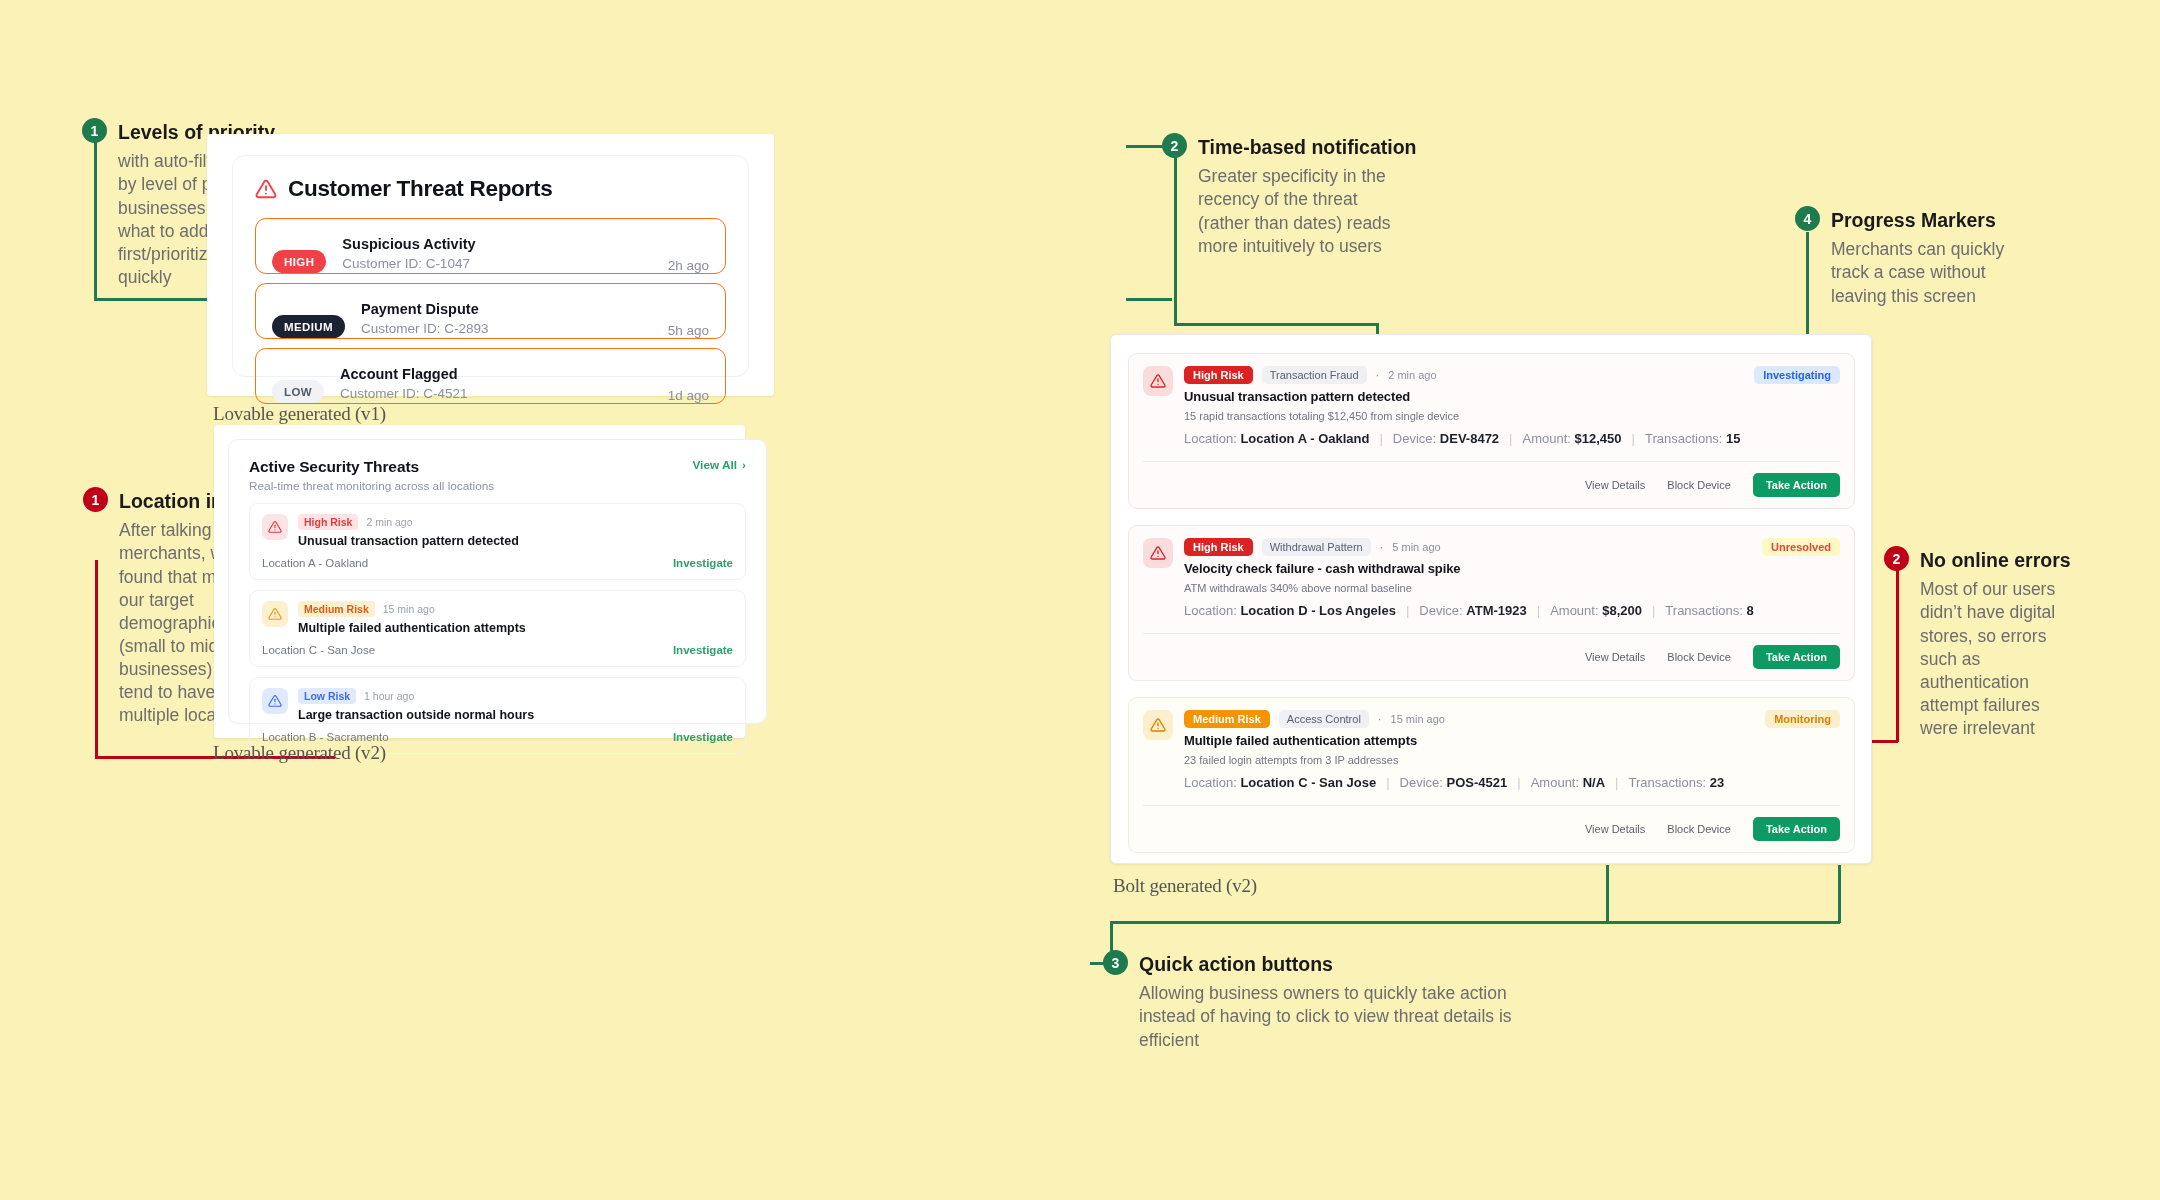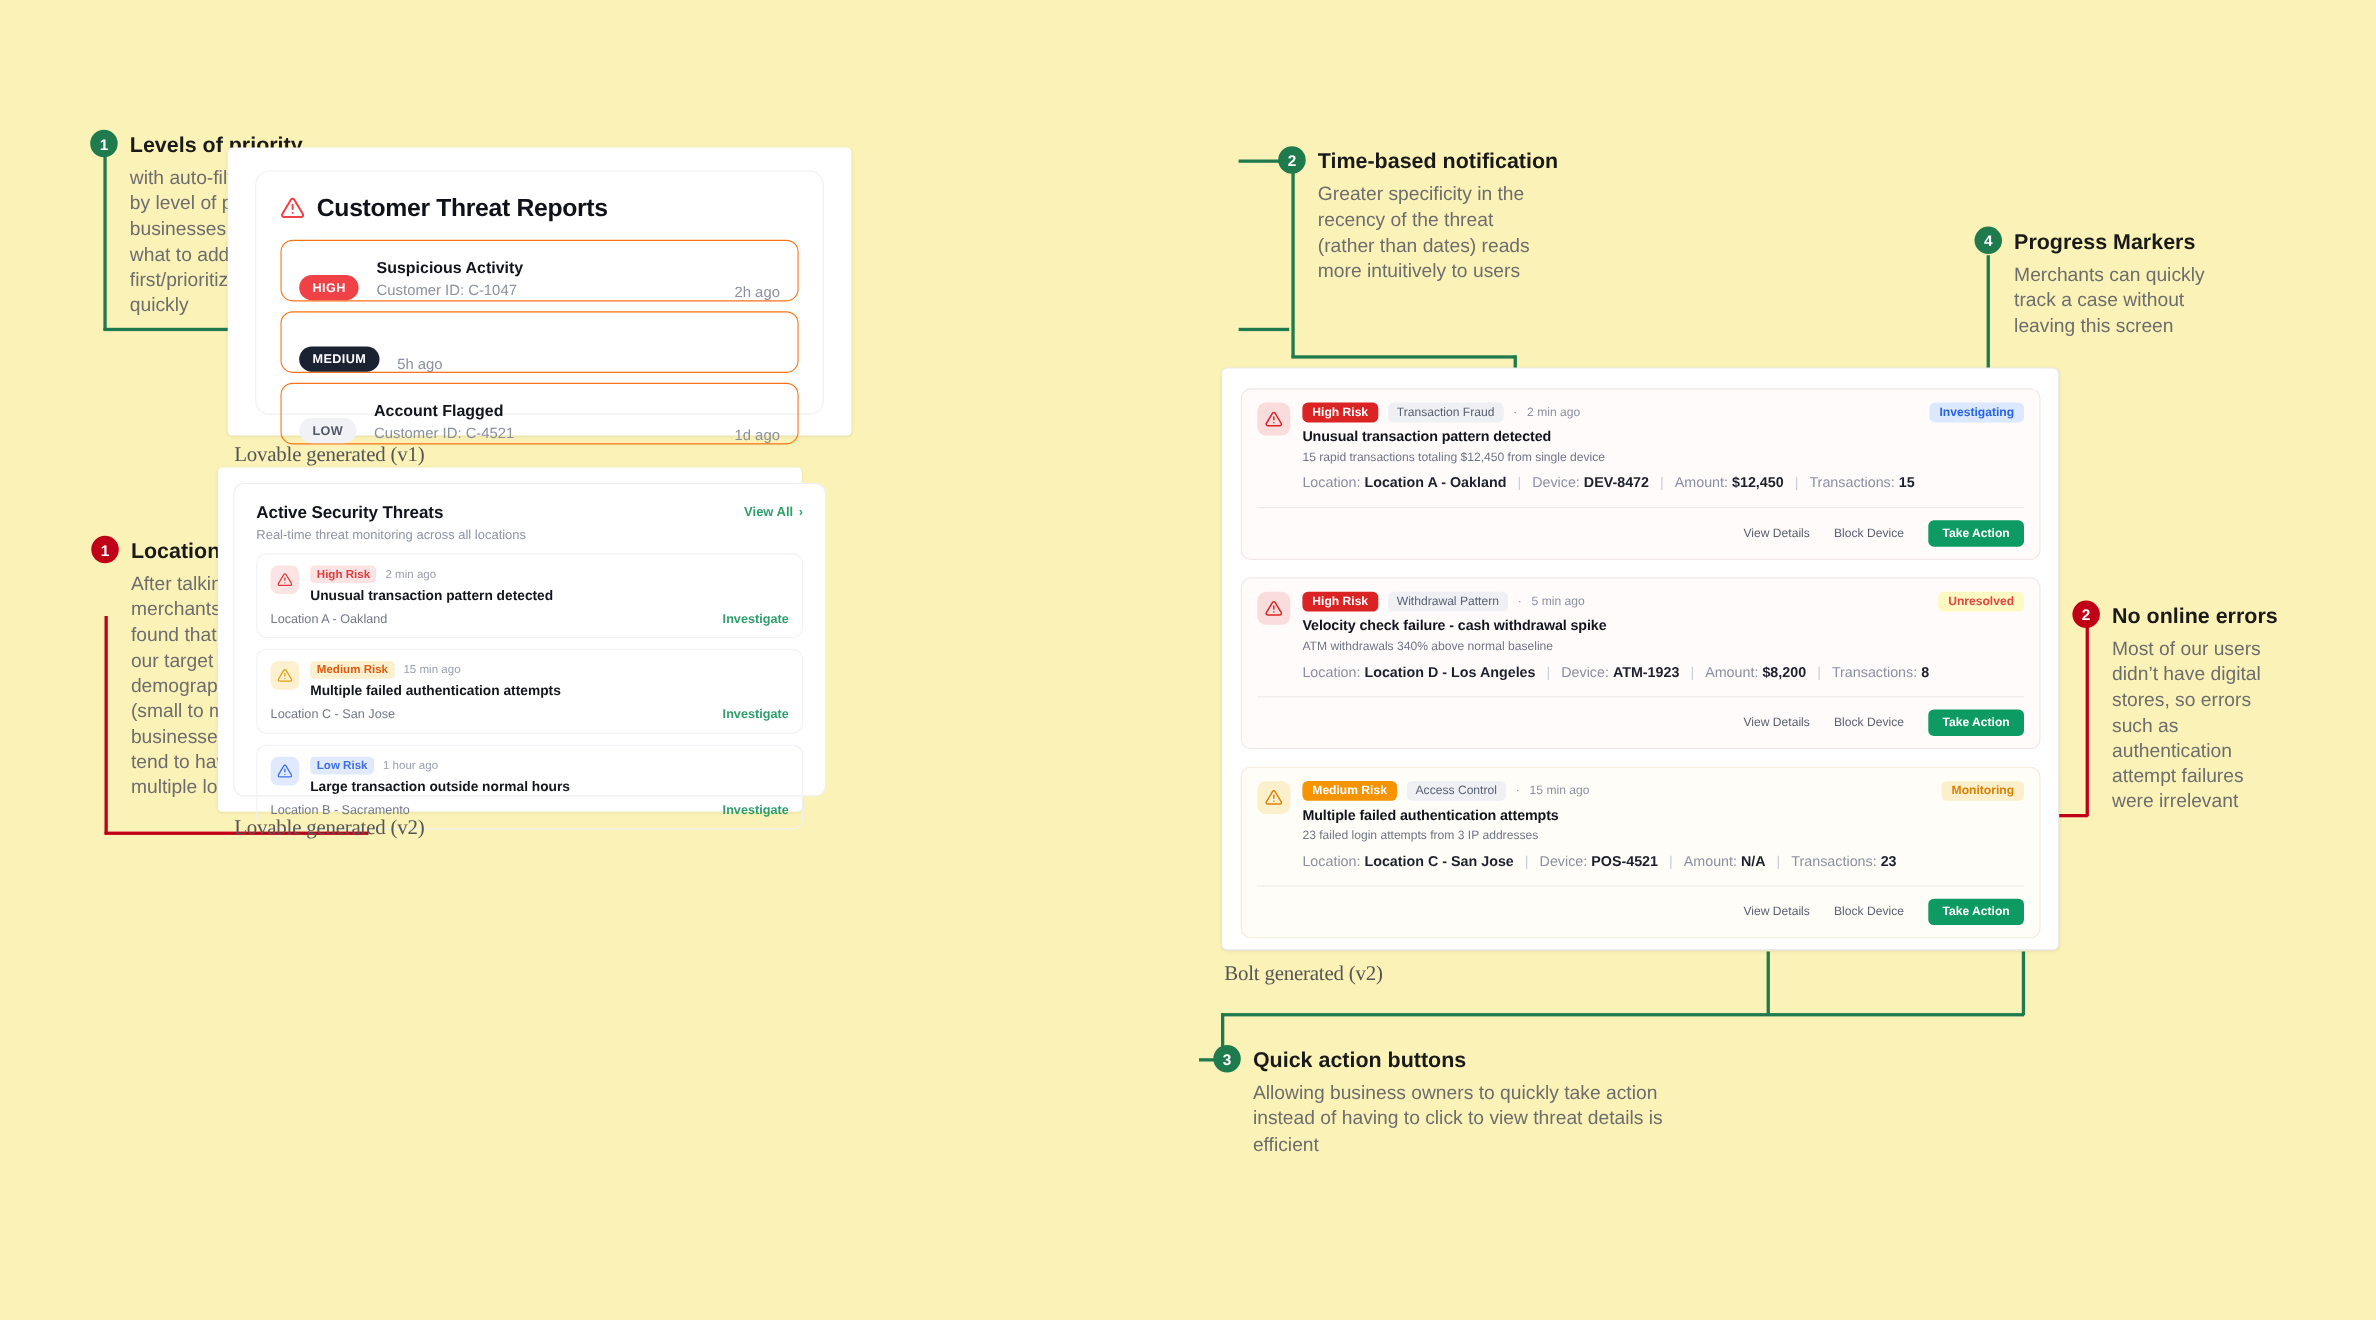--- a/index.html
+++ b/index.html
@@ -68,21 +68,21 @@
   }
   .pill.high   { background: #EF4146; }
   .pill.medium { background: #1B2232; }
   .pill.low    { background: #F1F2F6; color: #515868; }
   .v1-info { flex: 1 1 auto; }
   .v1-name { font-size: 14.5px; font-weight: 700; color: #11141C; line-height: 1.25; }
   .v1-sub  { font-size: 13.5px; color: #8A90A0; line-height: 1.35; margin-top: 2px; }
   .v1-time { font-size: 13.5px; color: #8A90A0; flex: 0 0 auto; }
 
   
-  #v2-panel { left: 198px; top: 425px; width: 531px; height: 313px; }
+  #v2-panel { left: 214px; top: 425px; width: 531px; height: 313px; }
   .v2-card {
     position: absolute; left: 14px; top: 14px;
     width: 539px; height: 285px;
     background: #fff; border: 1px solid #EDEFF3; border-radius: 10px;
     padding: 18px 20px;
   }
   .v2-head { display: flex; justify-content: space-between; align-items: flex-start; }
   .v2-h-title { font-size: 15.5px; font-weight: 700; color: #10131B; letter-spacing: -0.1px; }
   .v2-h-sub { font-size: 11.8px; color: #8E94A3; margin-top: 3px; }
   .viewall {
@@ -269,20 +269,24 @@
       <div class="pill high">HIGH</div>
       <div class="v1-info">
         <div class="v1-name">Suspicious Activity</div>
         <div class="v1-sub">Customer ID: C-1047</div>
       </div>
       <div class="v1-time">2h ago</div>
     </div>
 
     <div class="v1-row">
       <div class="pill medium">MEDIUM</div>
+      <div class="v1-info">
+        <div class="v1-name">Payment Dispute</div>
+        <div class="v1-sub">Customer ID: C-2893</div>
+      </div>
       <div class="v1-time">5h ago</div>
     </div>
 
     <div class="v1-row" style="margin-bottom:0;">
       <div class="pill low">LOW</div>
       <div class="v1-info">
         <div class="v1-name">Account Flagged</div>
         <div class="v1-sub">Customer ID: C-4521</div>
       </div>
       <div class="v1-time">1d ago</div>

